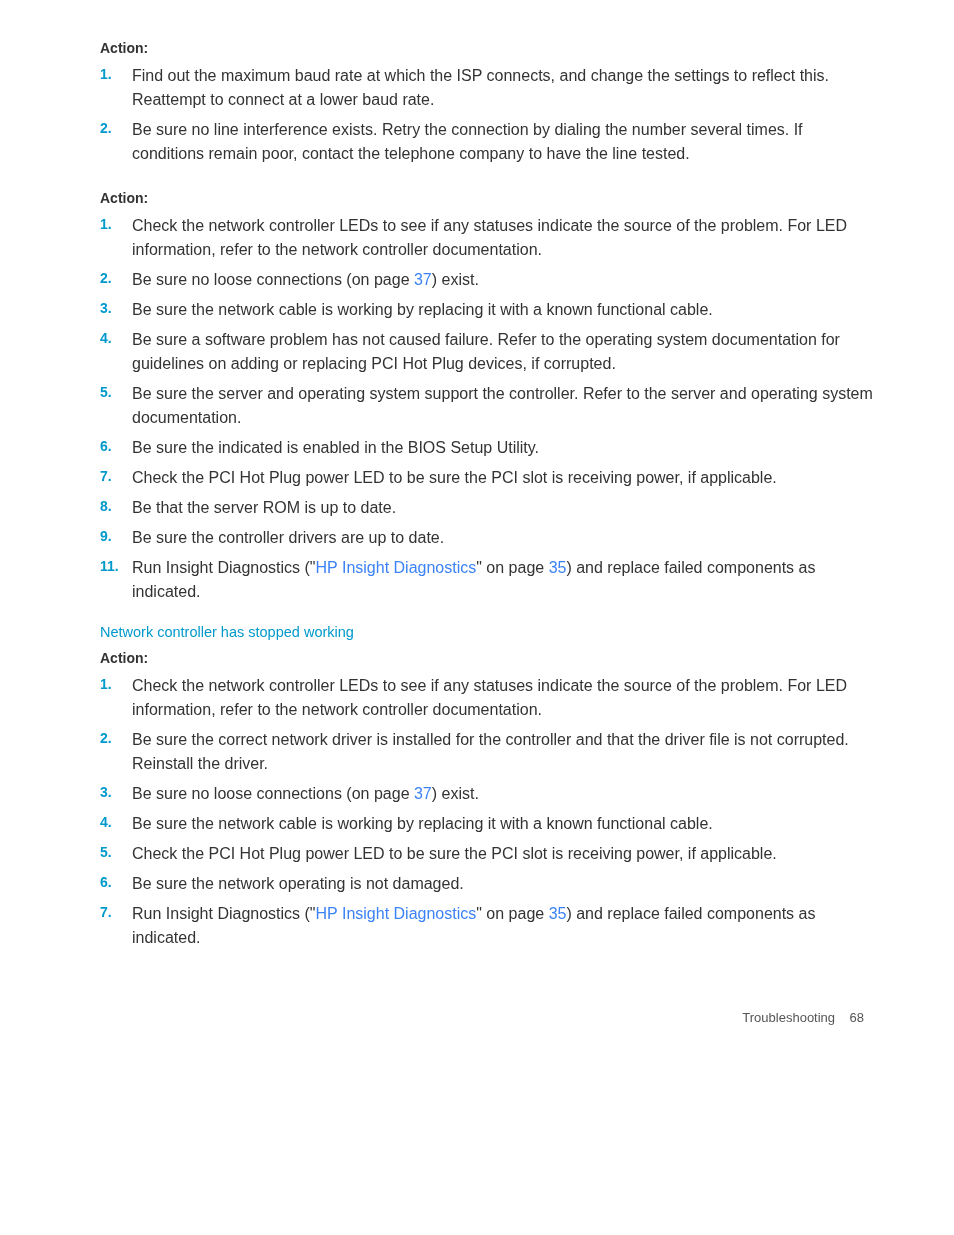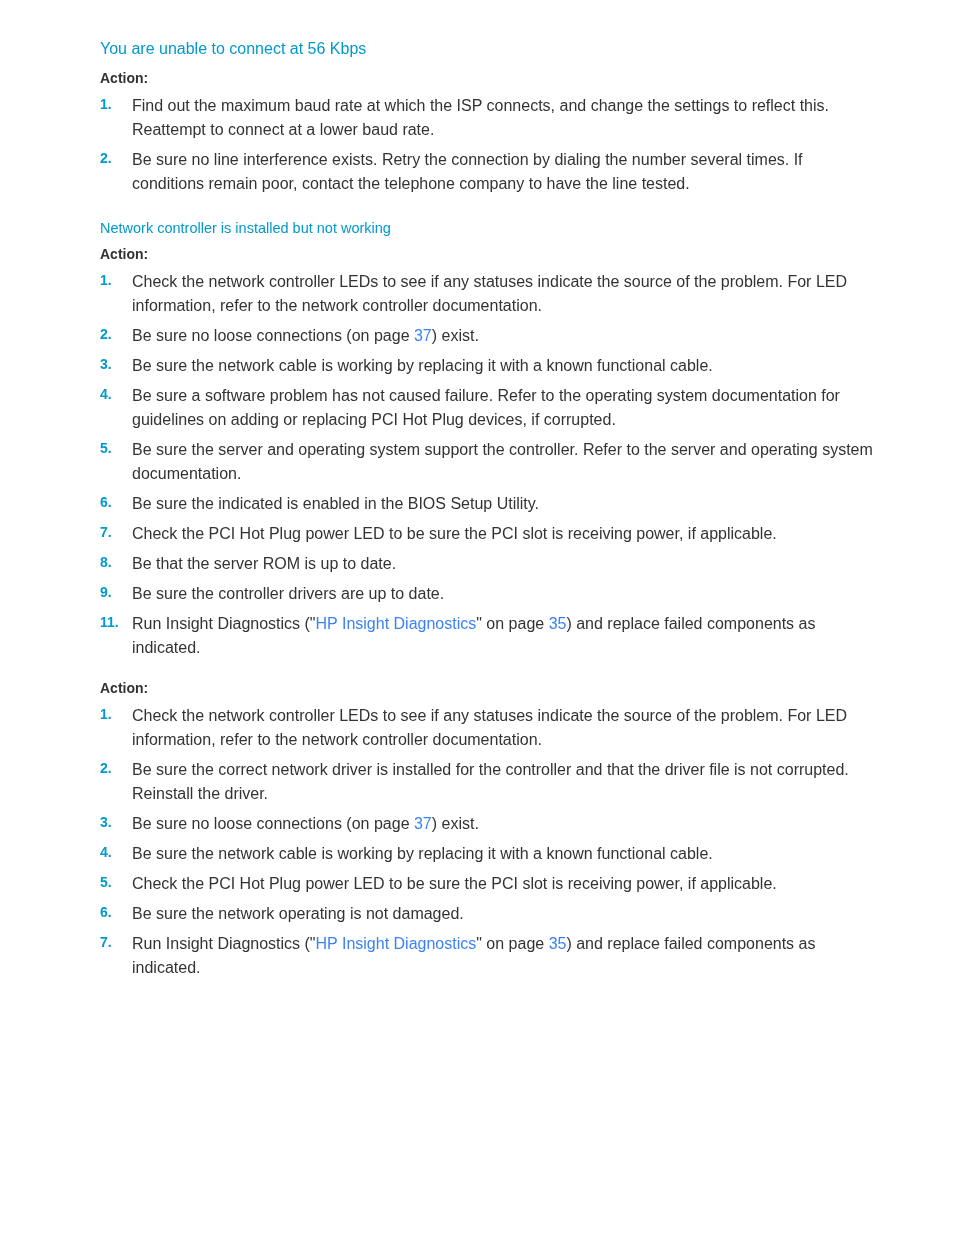--- a/index.html
+++ b/index.html
@@ -101,39 +101,37 @@
     .footer-text {
       color: #555;
     }
   </style>
 </head>
 <body>
 
 <div class="page-container">
 
   <div class="divider-section">
-    <h3 class="section-heading-blue">You are unable to connect at 56 Kbps</h3>
 
     <p class="action-label" style="font-weight:bold; margin-bottom:8px; font-size:14px;">Action:</p>
     <ol class="numbered-list">
       <li>
         <span class="num">1.</span>
         <span class="text">Find out the maximum baud rate at which the ISP connects, and change the settings to reflect this. Reattempt to connect at a lower baud rate.</span>
       </li>
       <li>
         <span class="num">2.</span>
         <span class="text">Be sure no line interference exists. Retry the connection by dialing the number several times. If conditions remain poor, contact the telephone company to have the line tested.</span>
       </li>
     </ol>
   </div>
 
   <div class="section-main">
 
     <div class="section-sub">
-      <h3 class="sub-heading-blue">Network controller is installed but not working</h3>
       <p class="action-label">Action:</p>
       <ol class="numbered-list" style="margin-top:6px;">
         <li>
           <span class="num">1.</span>
           <span class="text">Check the network controller LEDs to see if any statuses indicate the source of the problem. For LED information, refer to the network controller documentation.</span>
         </li>
         <li>
           <span class="num">2.</span>
           <span class="text">Be sure no loose connections (on page <a class="link-blue">37</a>) exist.</span>
         </li>
@@ -166,20 +164,21 @@
           <span class="text">Be sure the controller drivers are up to date.</span>
         </li>
         <li>
           <span class="num">11.</span>
           <span class="text">Run Insight Diagnostics ("<a class="link-blue">HP Insight Diagnostics</a>" on page <a class="link-blue">35</a>) and replace failed components as indicated.</span>
         </li>
       </ol>
     </div>
 
     <div class="section-sub">
+      <h3 class="sub-heading-blue">Network controller has stopped working</h3>
       <p class="action-label">Action:</p>
       <ol class="numbered-list" style="margin-top:6px;">
         <li>
           <span class="num">1.</span>
           <span class="text">Check the network controller LEDs to see if any statuses indicate the source of the problem. For LED information, refer to the network controller documentation.</span>
         </li>
         <li>
           <span class="num">2.</span>
           <span class="text">Be sure the correct network driver is installed for the controller and that the driver file is not corrupted. Reinstall the driver.</span>
         </li>
@@ -200,14 +199,17 @@
           <span class="text">Be sure the network operating is not damaged.</span>
         </li>
         <li>
           <span class="num">7.</span>
           <span class="text">Run Insight Diagnostics ("<a class="link-blue">HP Insight Diagnostics</a>" on page <a class="link-blue">35</a>) and replace failed components as indicated.</span>
         </li>
       </ol>
     </div>
   </div>
 
+  <div class="footer-area">
+    <span class="footer-text">Troubleshooting&nbsp;&nbsp;&nbsp;&nbsp;<span>68</span></span>
+  </div>
 
 </div>
 
 </body></html>

